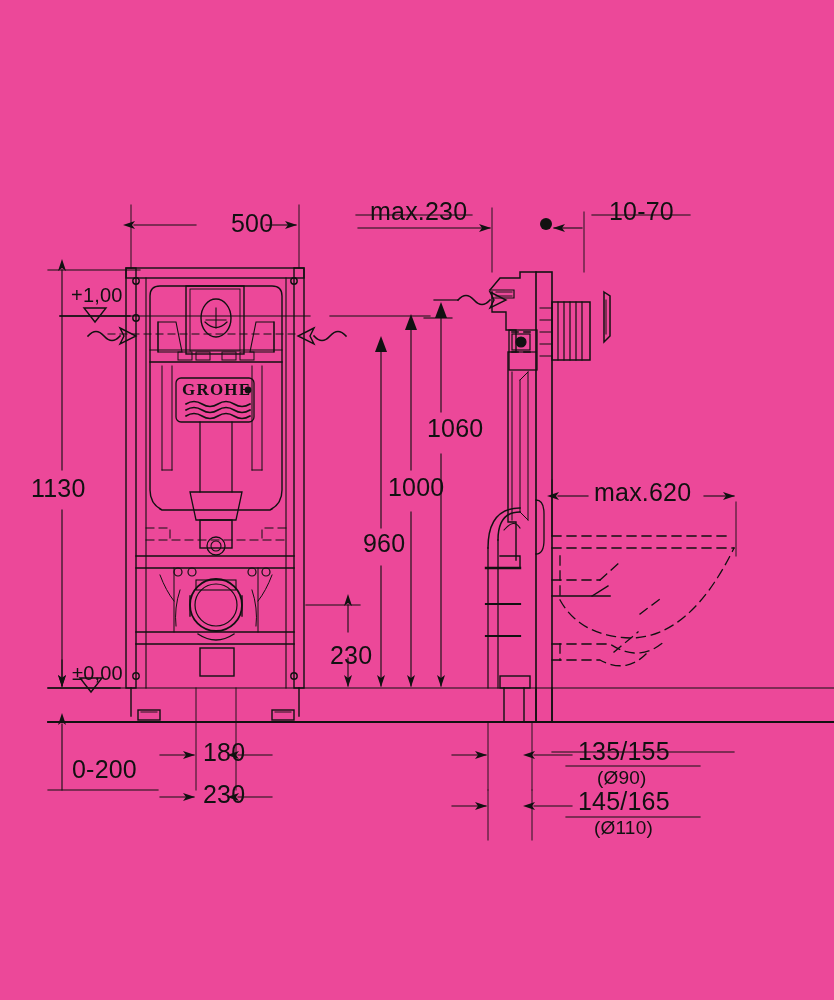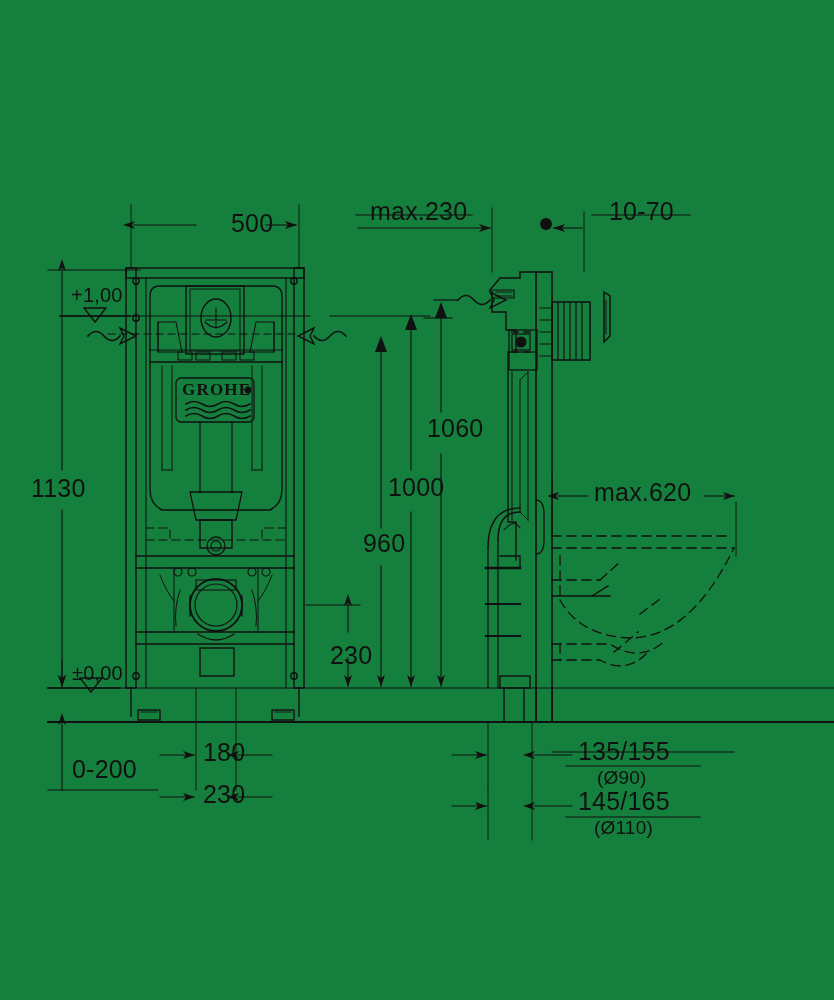--- a/index.html
+++ b/index.html
@@ -3,21 +3,21 @@
 <meta charset="utf-8">
 <title>GROHE Installation Frame Dimension Drawing</title>
 <style>
   html,body{margin:0;padding:0;background:#ffffff;}
   body{
     width:834px;height:1000px;
     font-family:"Liberation Sans", sans-serif;
     color:#000000;
     overflow:hidden;
   }
-  #stage{position:relative;width:834px;height:1000px;background:#15803d;}
+  #stage{position:relative;width:834px;height:1000px;background:#ec4899;}
   svg{display:block;position:absolute;top:0;left:0;}
   .dimtext{
     font-family:"Liberation Sans", sans-serif;
     font-size:25px;
     fill:#111111;
     letter-spacing:0.2px;
   }
   .dimtext.small{font-size:19px;}
   .dimtext.lvl{font-size:20px;}
   text{ dominant-baseline:auto; }

